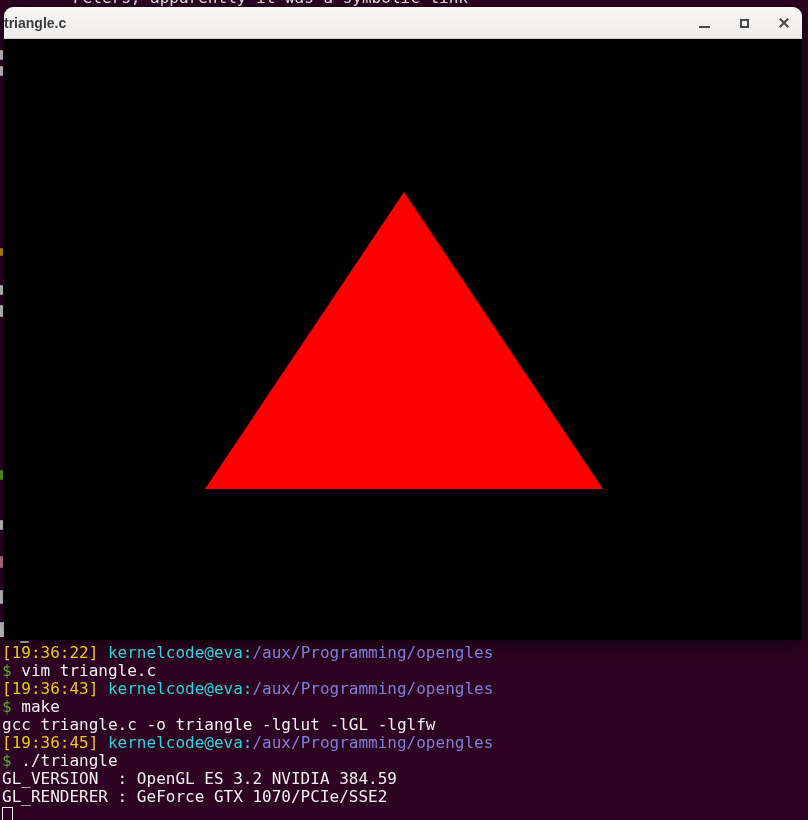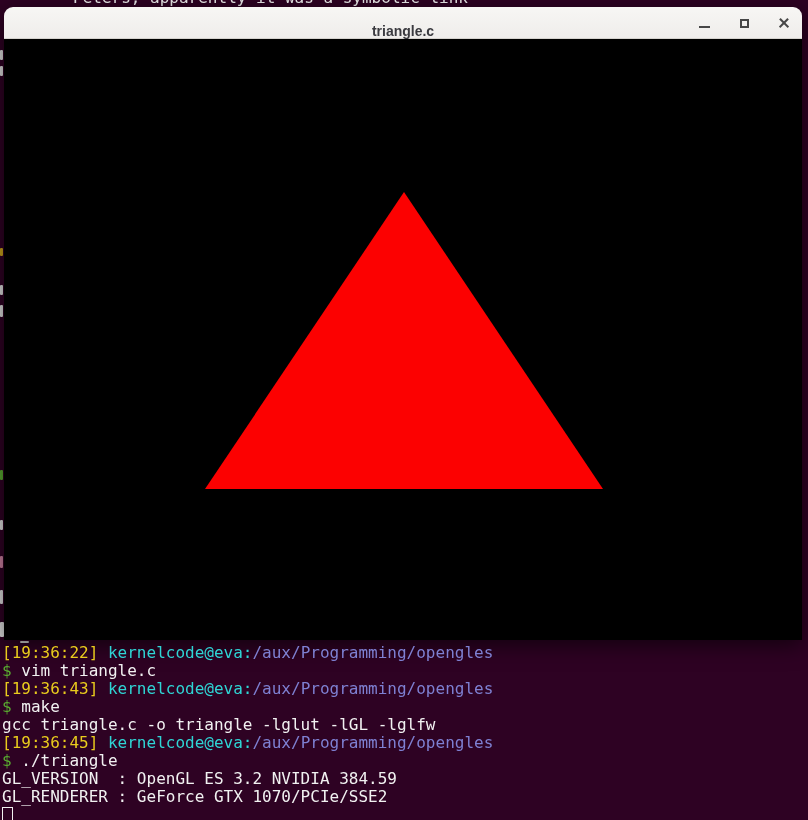--- a/index.html
+++ b/index.html
@@ -29,23 +29,23 @@
   }
   .titlebar{
     position:relative;height:32px;
     background:linear-gradient(#f7f6f4,#efedeb);
     border-bottom:1px solid #d5d2ce;
     border-radius:9px 9px 0 0;
     box-sizing:border-box;
   }
   .titlebar .title{
     position:absolute;left:0;right:0;top:8px;
-    text-align:center;
+    text-align:left;
     font-family:"Liberation Sans", sans-serif;
-    font-size:14px;font-weight:bold;color:#3b3b40;margin-top:8px;
+    font-size:14px;font-weight:bold;color:#3b3b40;
   }
   .controls{
     position:absolute;right:10px;top:0;height:32px;
     display:flex;align-items:center;gap:24px;
   }
   .ctl-btn{
     width:16px;height:16px;border:none;background:transparent;
     display:flex;align-items:center;justify-content:center;
     padding:0;cursor:default;position:relative;
   }

